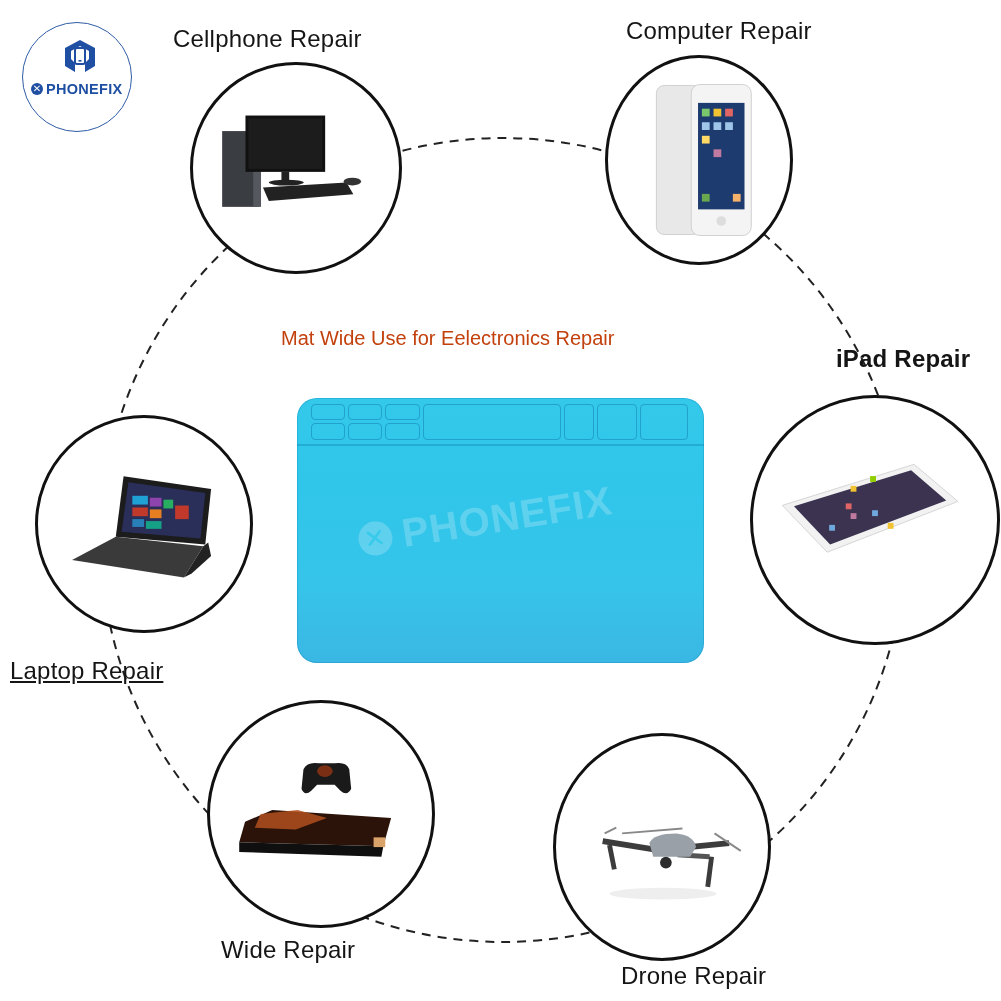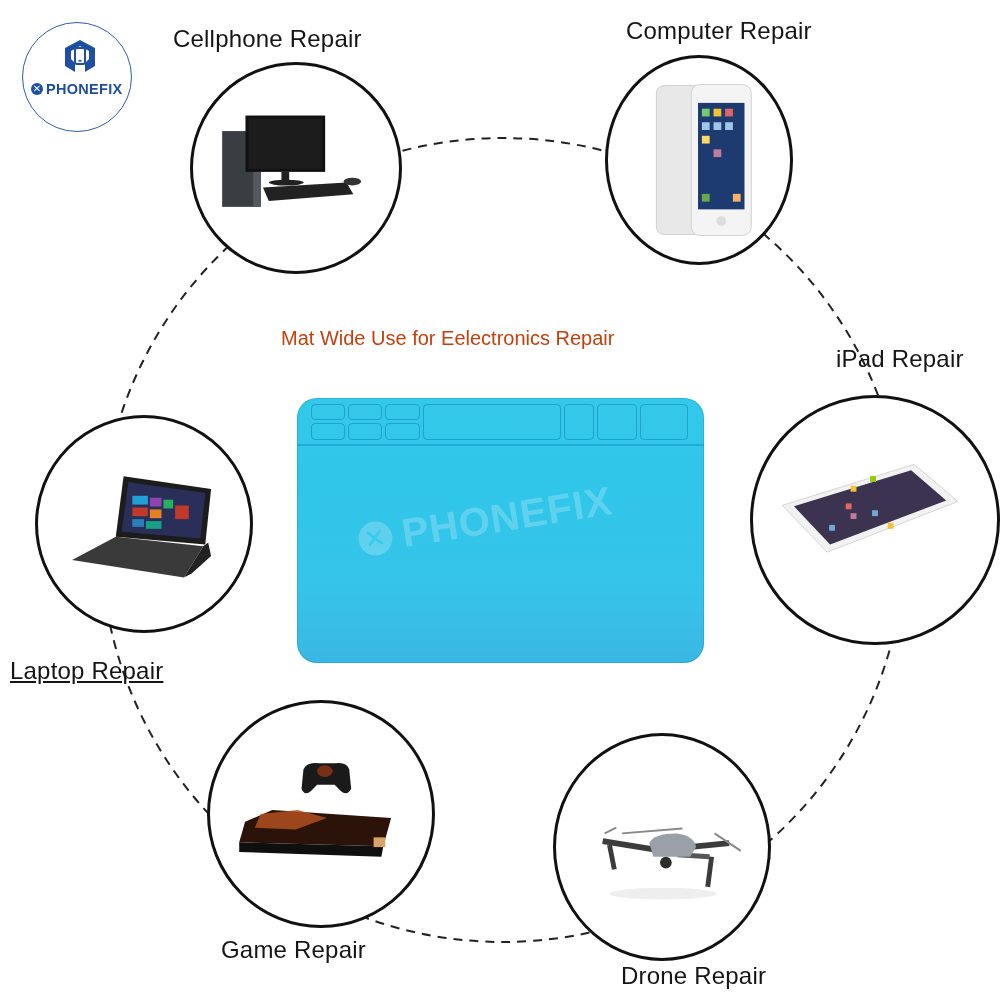--- a/index.html
+++ b/index.html
@@ -46,23 +46,23 @@
     <rect x="15.5" y="21" width="3" height="1.6" fill="#1f4fa3"></rect>
   </svg>
   <div class="logo-text">
     <span class="logo-x">✕</span>
     <span>PHONEFIX</span>
   </div>
 </div>
 
 <div class="label" style="left:173px; top:25px;">Cellphone Repair</div>
 <div class="label" style="left:626px; top:17px;">Computer Repair</div>
-<div class="label" style="left:836px; top:345px;">iPad Repair</div>
+<div class="label" style="left:836px; top:345px;font-weight:bold;">iPad Repair</div>
 <div class="label" style="left:10px; top:657px;text-decoration:underline;">Laptop Repair</div>
-<div class="label" style="left:221px; top:936px;">Game Repair</div>
+<div class="label" style="left:221px; top:936px;">Wide Repair</div>
 <div class="label" style="left:621px; top:962px;">Drone Repair</div>
 
 <div class="circle" style="left:190px; top:62px; width:212px; height:212px;">
   <svg viewBox="0 0 212 212">
     <rect x="30" y="68" width="38" height="78" fill="#3a3d42"></rect>
     <rect x="62" y="68" width="8" height="78" fill="#55595f"></rect>
     <circle cx="65" cy="80" r="3" fill="#ddd"></circle>
     <rect x="54" y="52" width="82" height="58" fill="#111"></rect>
     <rect x="57" y="55" width="76" height="52" fill="#1c1c1c"></rect>
     <rect x="91" y="110" width="8" height="10" fill="#222"></rect>

